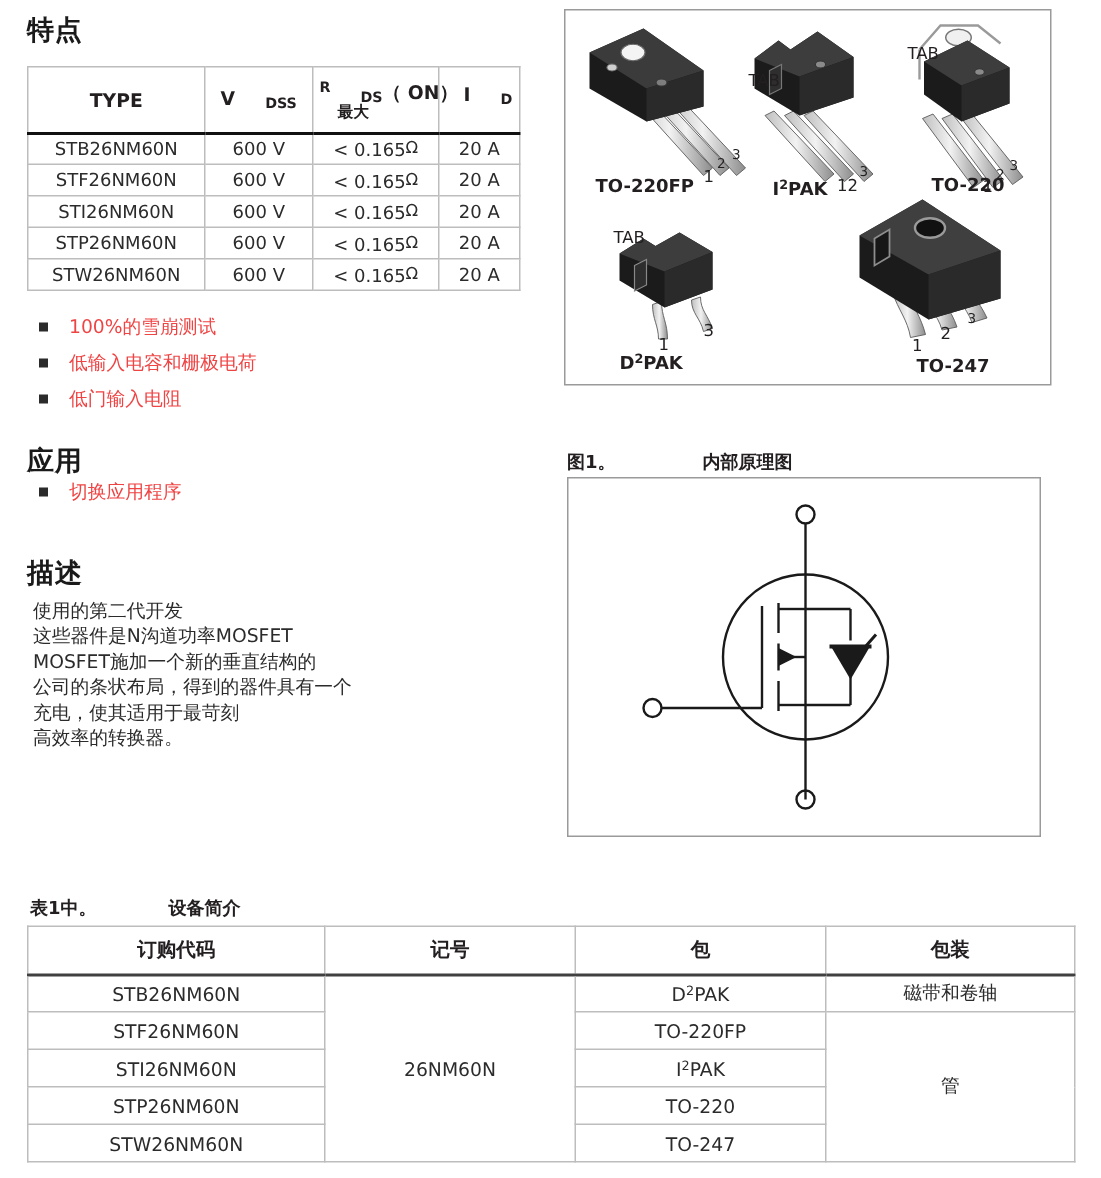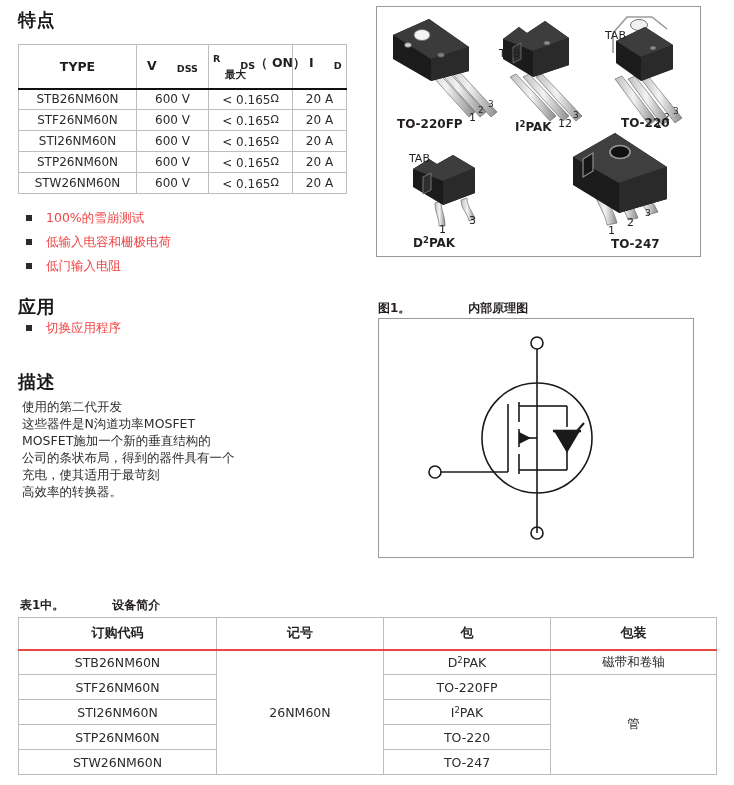--- a/index.html
+++ b/index.html
@@ -160,21 +160,21 @@
   #device-table th, #device-table td {
     border: 1px solid #bdbdbd;
     text-align: center;
     padding: 0;
     font-weight: normal;
   }
   #device-table thead th {
     height: 32px;
     font-size: 13px;
     font-weight: bold;
-    border-bottom: 2px solid #ef4444;
+    border-bottom: 2px solid #404040;
   }
   #device-table tbody td {
     height: 25px;
     font-size: 12.5px;
     color: #2b2b2b;
   }
   .merge-cell { border-top: 1px solid #bdbdbd !important; border-bottom: 1px solid #bdbdbd !important; }
   sup.sq { font-size: 8.5px; vertical-align: 4px; }
 </style>
 </head>

